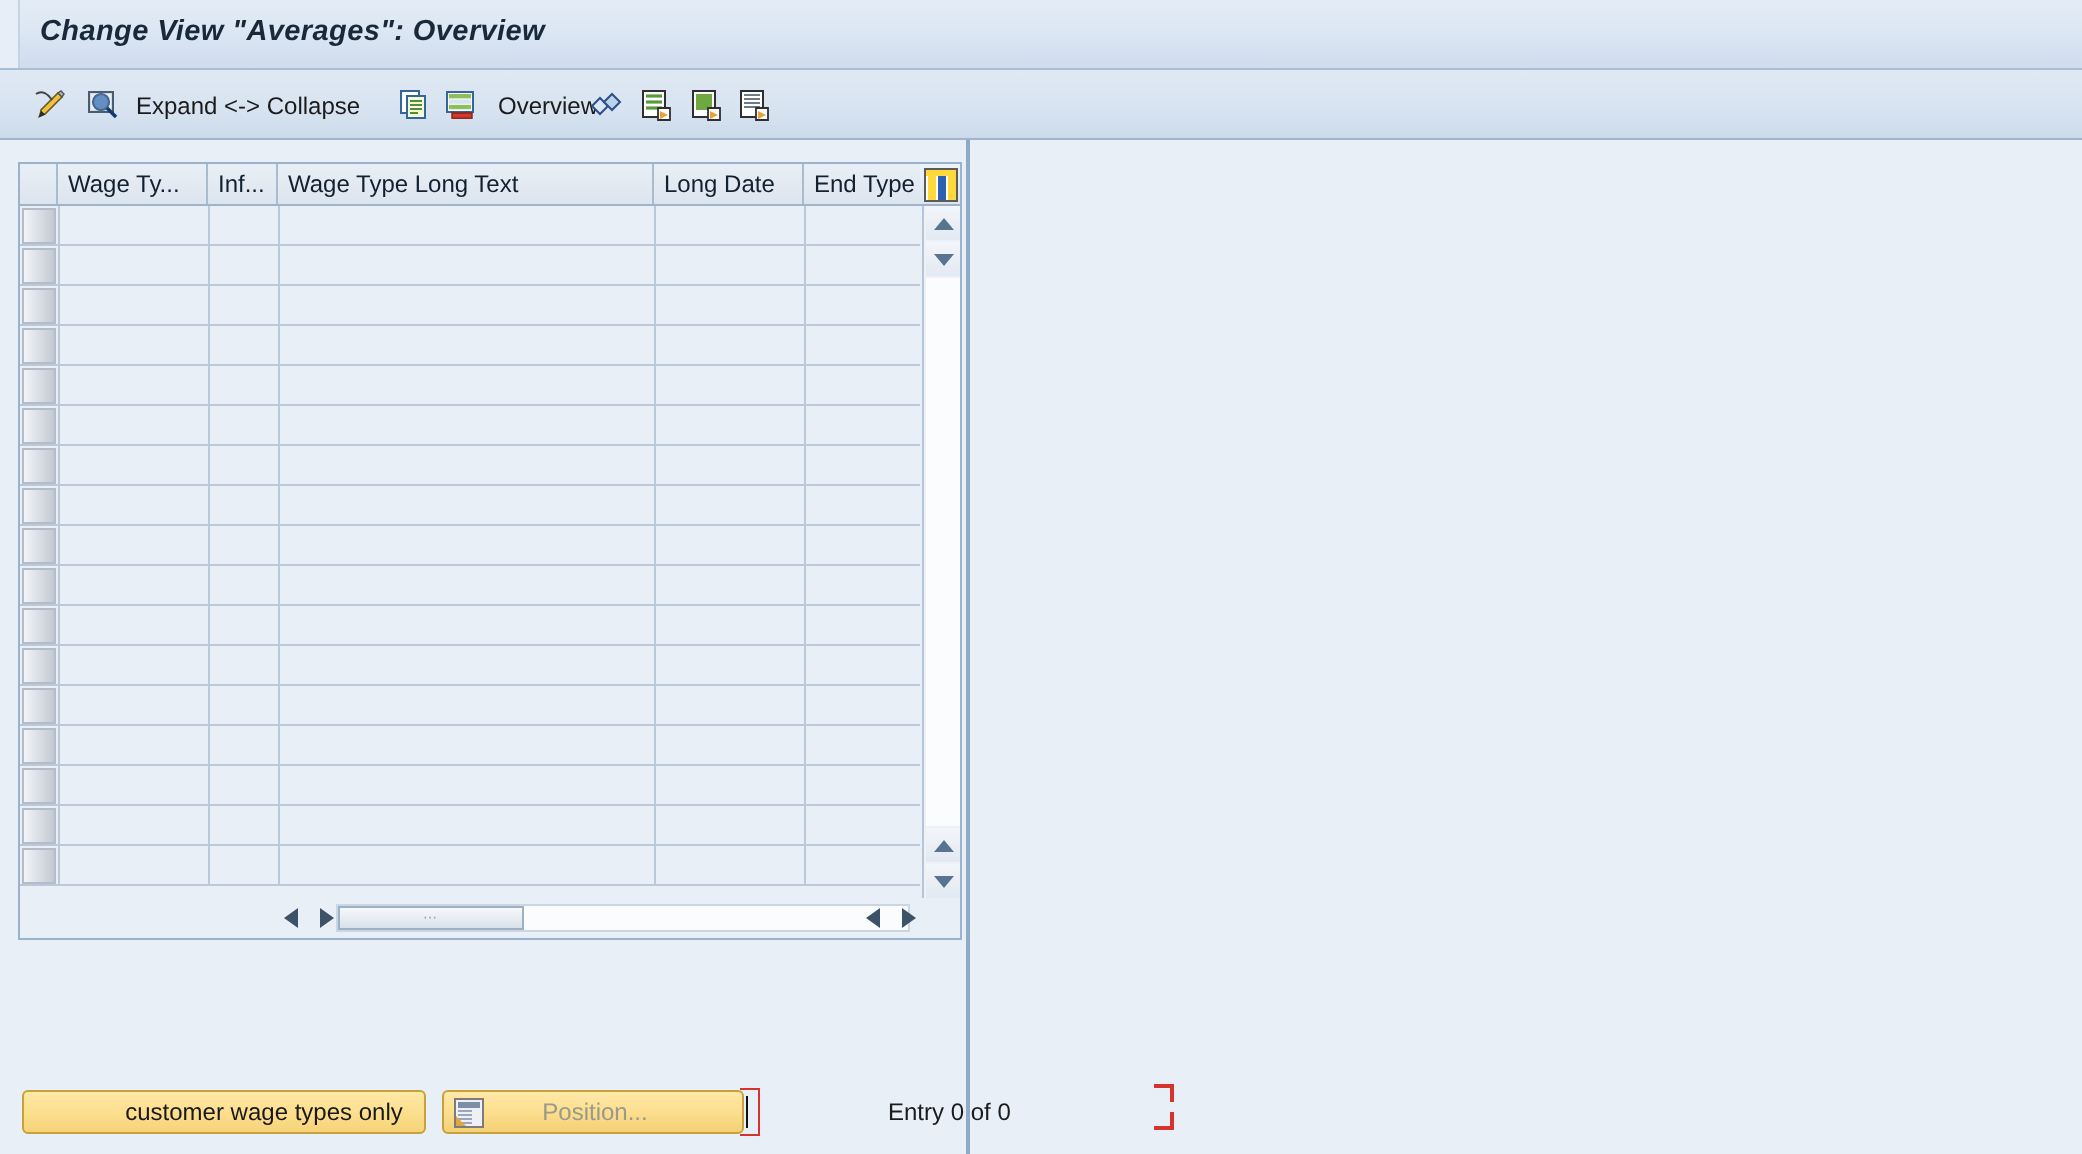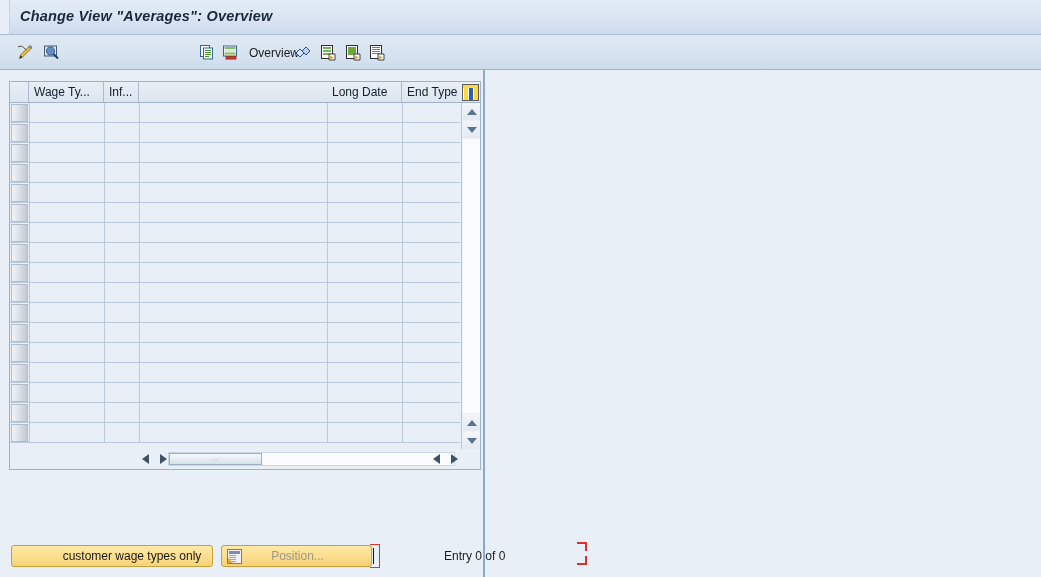--- a/index.html
+++ b/index.html
@@ -205,20 +205,23 @@
     <span class="icobox">
       <svg width="17" height="17" viewBox="0 0 17 17">
         <rect x="1.5" y="2" width="12" height="10" fill="#cfd8e4" stroke="#4a5c72" stroke-width="1"></rect>
         <rect x="2.5" y="3" width="10" height="8" fill="#e9eef5"></rect>
         <circle cx="7.5" cy="7" r="4" fill="#3a6fb5" opacity="0.75" stroke="#123a6d" stroke-width="1.1"></circle>
         <line x1="10.5" y1="10" x2="15" y2="14.5" stroke="#123a6d" stroke-width="1.8"></line>
       </svg>
     </span>
   </div>
 
+  <div class="tbitem" style="left:68px;">
+    <span class="tblabel">Expand &lt;-&gt; Collapse</span>
+  </div>
 
   <div class="tbitem" style="left:199px;">
     <span class="icobox">
       <svg width="17" height="17" viewBox="0 0 17 17">
         <rect x="1.5" y="1.5" width="9" height="11" fill="#ffffff" stroke="#33679b" stroke-width="1"></rect>
         <rect x="4.5" y="4" width="9" height="11" fill="#f5f9d8" stroke="#33679b" stroke-width="1"></rect>
         <g stroke="#4f8f3a" stroke-width="1">
           <line x1="6" y1="6.5" x2="12" y2="6.5"></line>
           <line x1="6" y1="8.5" x2="12" y2="8.5"></line>
           <line x1="6" y1="10.5" x2="12" y2="10.5"></line>
@@ -300,20 +303,21 @@
 
 <div id="content">
   <div class="vline"></div>
 
   <div id="grid">
 
     <div id="gridhead">
       <div class="hcell corner" style="left:0;width:19px;"></div>
       <div class="hcell" style="left:19px;width:75px;">Wage Ty...</div>
       <div class="hcell" style="left:94px;width:35px;">Inf...</div>
+      <div class="hcell" style="left:129px;width:188px;">Wage Type Long Text</div>
       <div class="hcell" style="left:317px;width:75px;">Long Date</div>
       <div class="hcell" style="left:392px;width:58px;border-right:none;">End Type</div>
       <div class="hcell corner" style="left:450px;width:20px;border-right:none;background:linear-gradient(to bottom,#eef3f9,#dde6f0);">
         <span id="selectall-icon" style="left:2px;top:2px;">
           <u></u>
             <i class="b1"></i>
             <i class="b2"></i>
             <i class="b3"></i>
         </span>
       </div>

